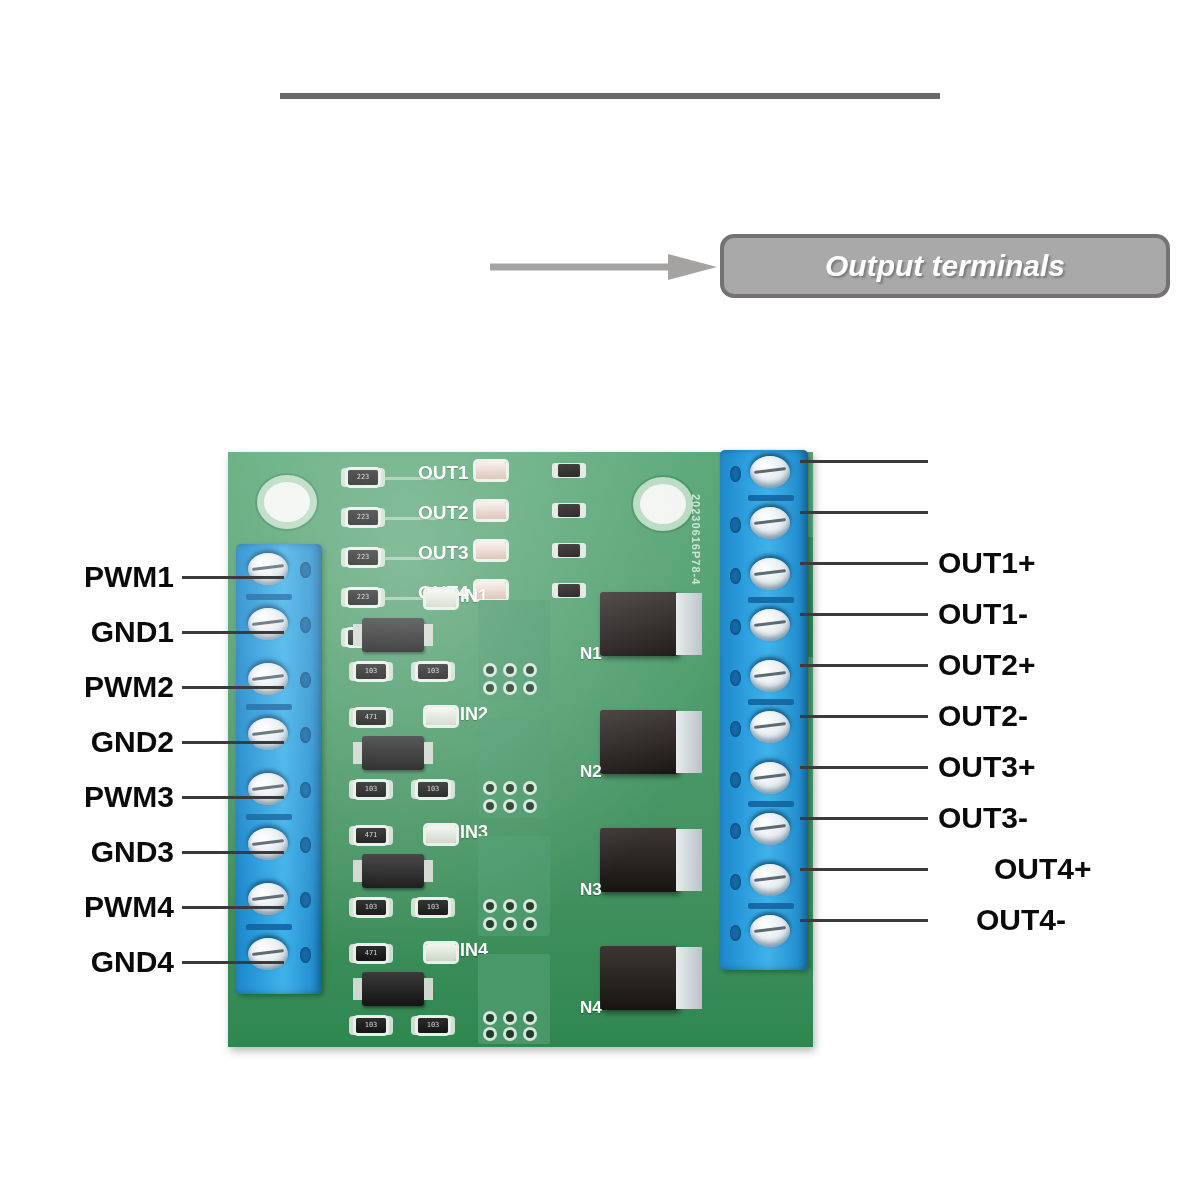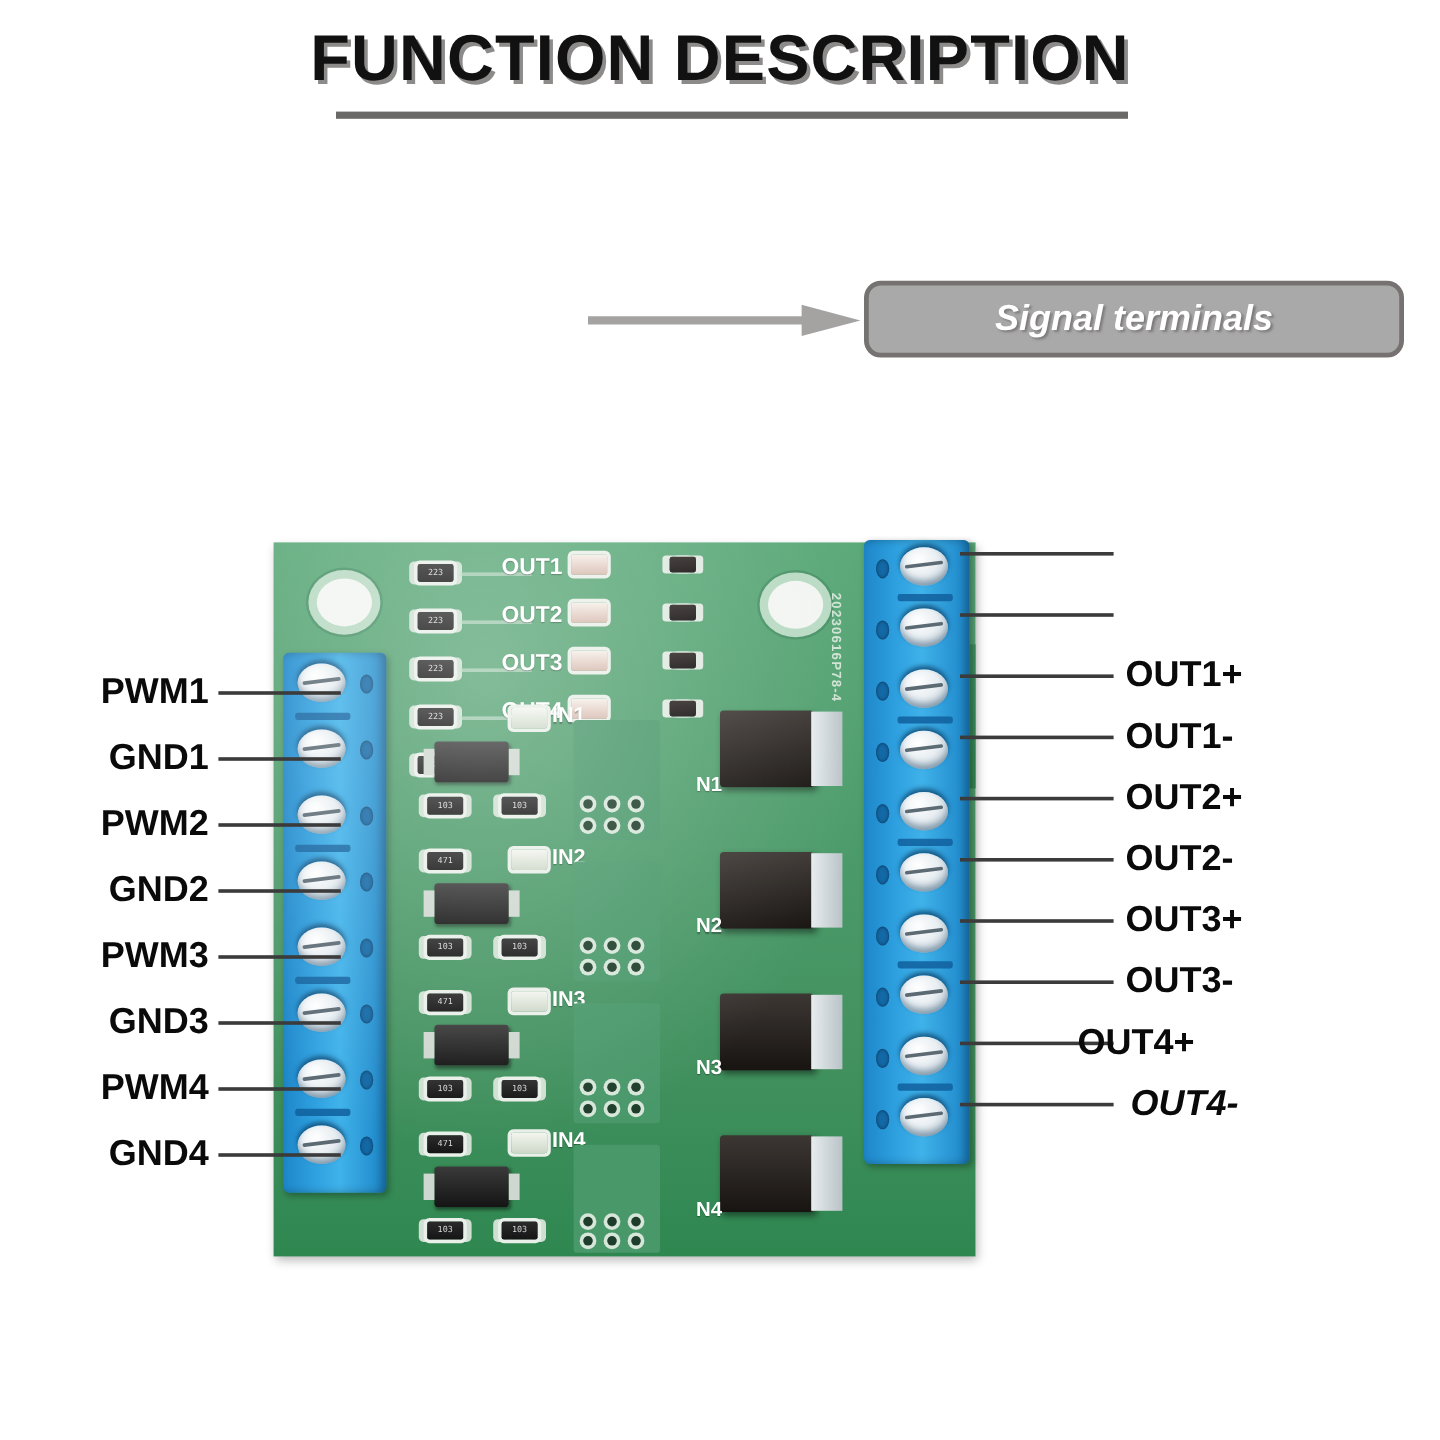--- a/index.html
+++ b/index.html
@@ -166,32 +166,31 @@
     position:absolute;color:#cfe3d4;font-size:11px;font-weight:bold;
     writing-mode:vertical-rl;letter-spacing:1px;white-space:nowrap;
   }
   .trace{position:absolute;background:#bcd9c4;opacity:.7;height:3px;}
 </style>
 </head>
 <body>
 
 <div class="stage">
 
-  <div id="title">FUNCTION DESCRIPTION</div>
   <div id="title-rule"></div>
 
 
 
   <svg id="flow-arrow" viewBox="0 0 230 34">
     <line x1="2" y1="17" x2="185" y2="17" stroke="#a5a2a2" stroke-width="7"></line>
     <polygon points="180,4 229,17 180,30" fill="#a5a2a2"></polygon>
   </svg>
 
   <div class="flowbox" id="box-output">
-    <span>Signal terminals</span>
+    <span>Output terminals</span>
   </div>
 
   <div id="pcb">
     <div class="board"></div>
     <div class="board-notch"></div>
 
     <div class="mhole" style="left:36px;top:30px;"></div>
     <div class="mhole" style="left:412px;top:32px;"></div>
 
     <div class="silk-v" style="left:462px;top:42px;">20230616P78-4</div>
@@ -385,18 +384,18 @@
   <div class="leader" style="left:800px;top:715px;width:128px;"></div>
   <div class="callout right" style="left:938px;top:701px;">OUT2-</div>
 
   <div class="leader" style="left:800px;top:766px;width:128px;"></div>
   <div class="callout right" style="left:938px;top:752px;">OUT3+</div>
 
   <div class="leader" style="left:800px;top:817px;width:128px;"></div>
   <div class="callout right" style="left:938px;top:803px;">OUT3-</div>
 
   <div class="leader" style="left:800px;top:868px;width:128px;"></div>
-  <div class="callout right" style="left:898px;top:854px;">OUT4+</div>
+  <div class="callout right" style="left:994px;top:854px;">OUT4+</div>
 
   <div class="leader" style="left:800px;top:919px;width:128px;"></div>
-  <div class="callout right" style="left:942px;top:905px;font-style:italic;">OUT4-</div>
+  <div class="callout right" style="left:976px;top:905px;">OUT4-</div>
 
 </div>
 
 </body></html>

